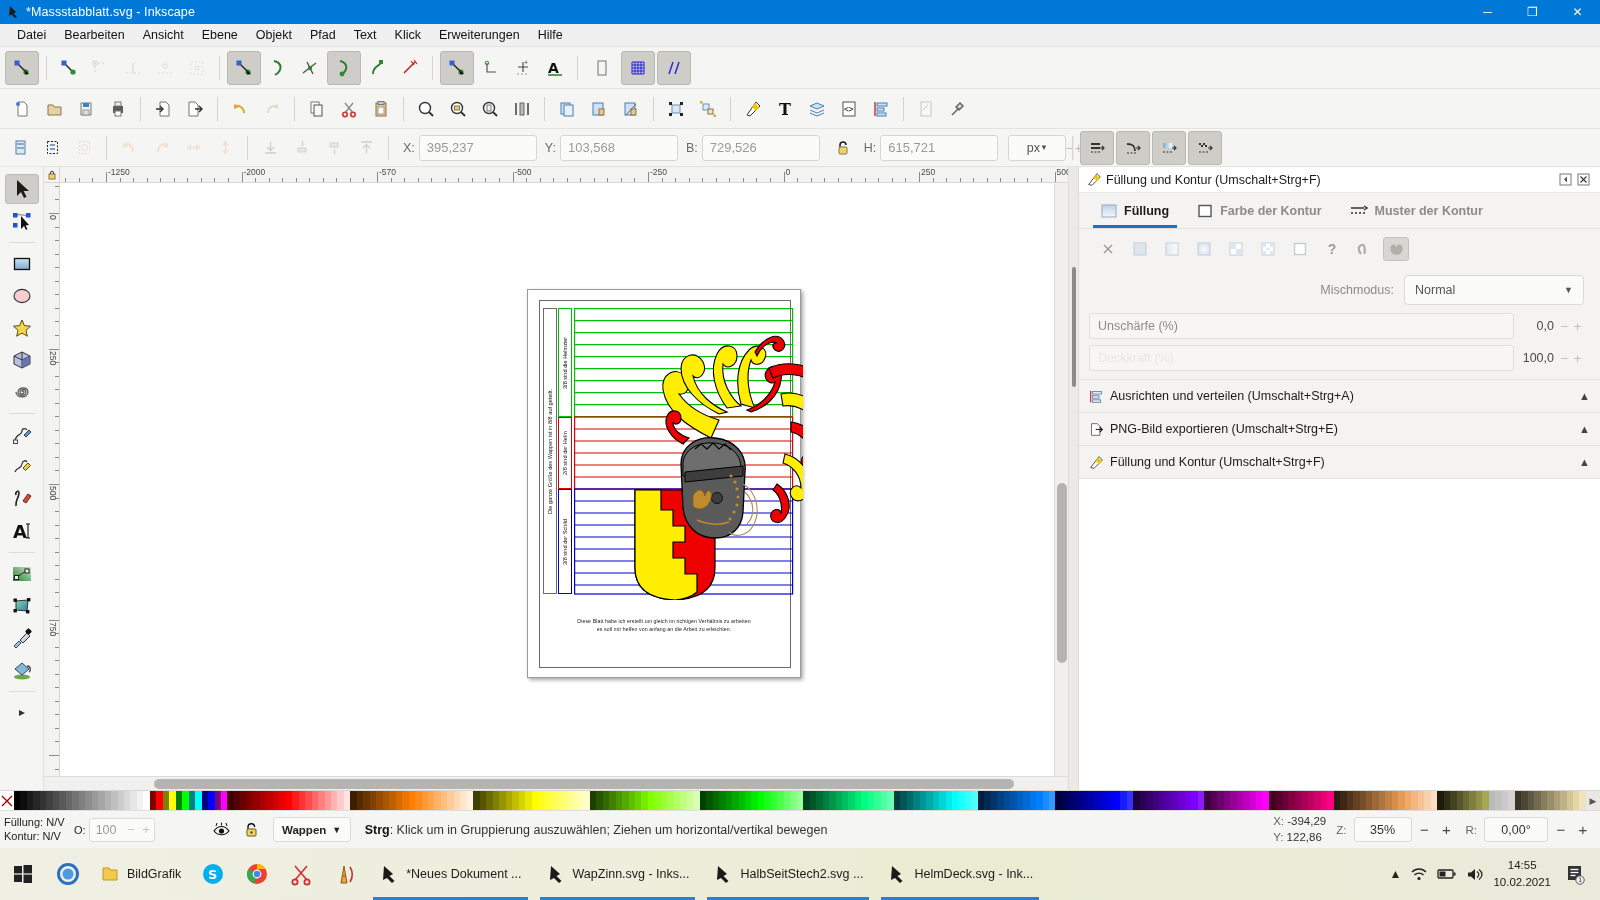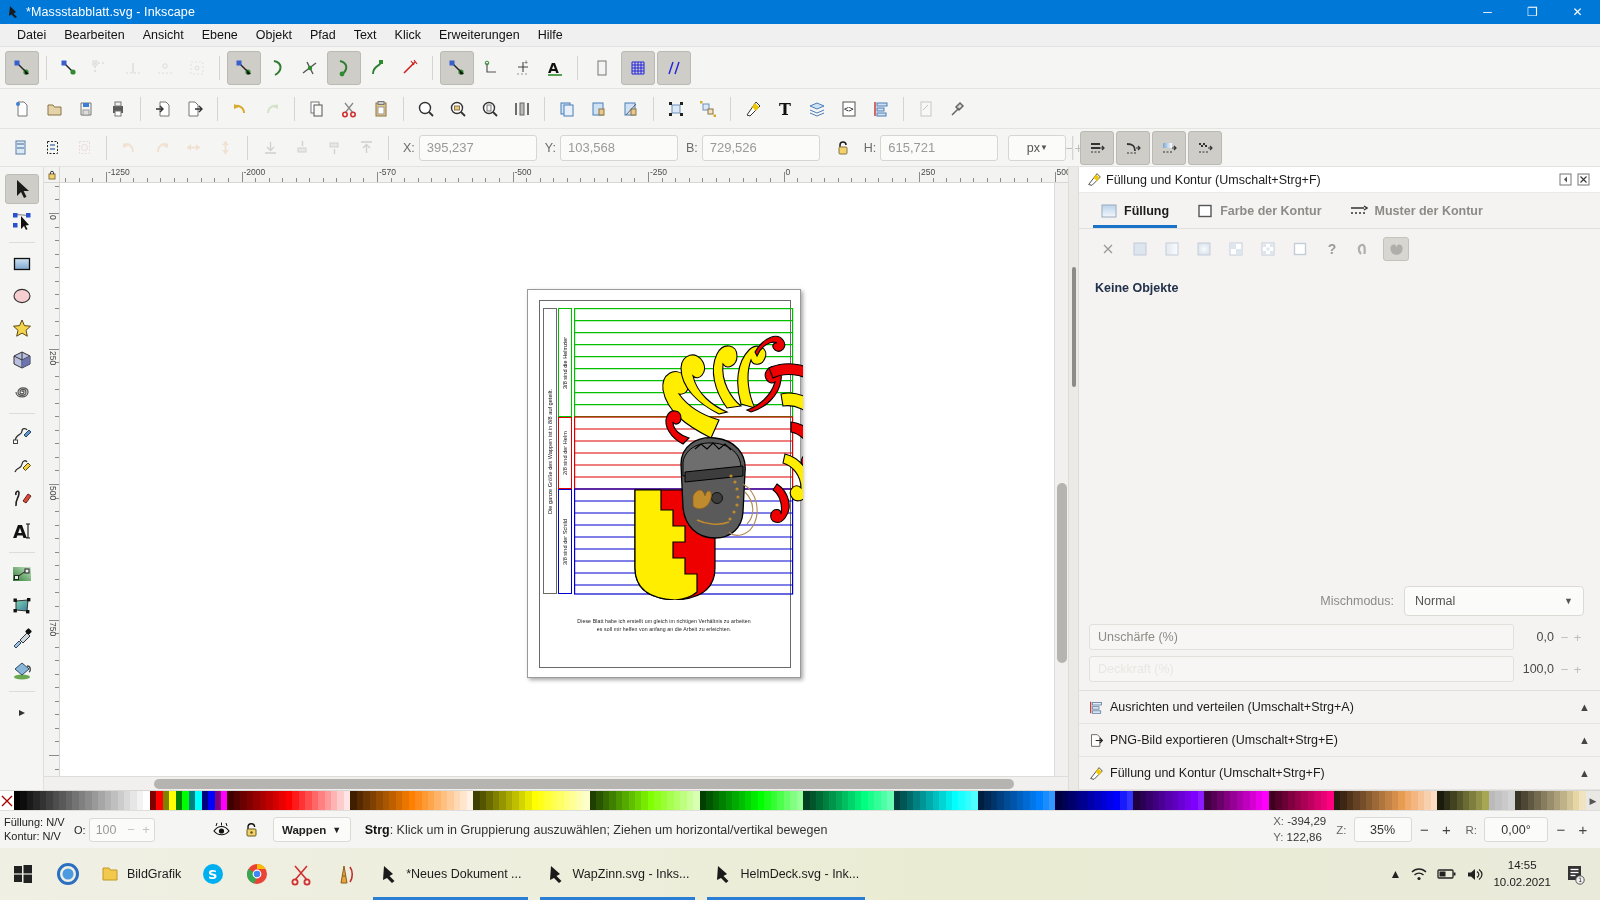--- a/index.html
+++ b/index.html
@@ -1246,23 +1246,20 @@
                 <path d="M5 13 C2 10, 2 5, 5.5 4 C9 3, 9 8, 8.5 13" fill="none" stroke="#b0aeaa" stroke-width="2.2"></path>
               </svg>
           </div>
           <div class="fbtn sel">
             <svg width="17" height="17" viewBox="0 0 17 17">
                 <path d="M4 12 C1.5 9, 2 4, 5.5 3.5 C8 3.2, 8.5 6, 8.5 7 C8.5 6, 9 3.2, 11.5 3.5 C15 4, 15.5 9, 13 12 C11 14.4, 6 14.4, 4 12 Z" fill="#b0aeaa"></path>
               </svg>
           </div>
         </div>
 
-        <div class="panelbody">
-          <div class="noobj">Keine Objekte</div>
-        </div>
 
         <div class="blendrow">
           <span class="blend-lbl">Mischmodus:</span>
           <div class="blend-sel">
             <span>Normal</span>
             <span style="font-size:9px">▼</span>
           </div>
         </div>
 
         <div class="sliderrow" style="padding-bottom:4px">
@@ -1697,20 +1694,26 @@
     <div class="tb-item win">
       <svg width="20" height="20" viewBox="0 0 20 20">
           <path d="M5 2 L14 10 L10.5 12 L15.5 17 L13 19 L8 14 L4 16 Z" fill="#1a1a1a"></path>
         </svg>
       <span>WapZinn.svg - Inks...</span>
     </div>
     <div class="tb-item win">
       <svg width="20" height="20" viewBox="0 0 20 20">
           <path d="M5 2 L14 10 L10.5 12 L15.5 17 L13 19 L8 14 L4 16 Z" fill="#1a1a1a"></path>
         </svg>
+      <span>HalbSeitStech2.svg ...</span>
+    </div>
+    <div class="tb-item win">
+      <svg width="20" height="20" viewBox="0 0 20 20">
+          <path d="M5 2 L14 10 L10.5 12 L15.5 17 L13 19 L8 14 L4 16 Z" fill="#1a1a1a"></path>
+        </svg>
       <span>HelmDeck.svg - Ink...</span>
     </div>
 
     <div class="tb-tray">
       <span style="font-size:12px;color:#222">▲</span>
       <span>
         <svg width="18" height="15" viewBox="0 0 18 15">
             <path d="M2 5 C6 1, 12 1, 16 5" fill="none" stroke="#222" stroke-width="1.4"></path>
             <path d="M4.5 8 C7 5.5, 11 5.5, 13.5 8" fill="none" stroke="#222" stroke-width="1.4"></path>
             <circle cx="9" cy="11.5" r="1.6" fill="#222"></circle>

